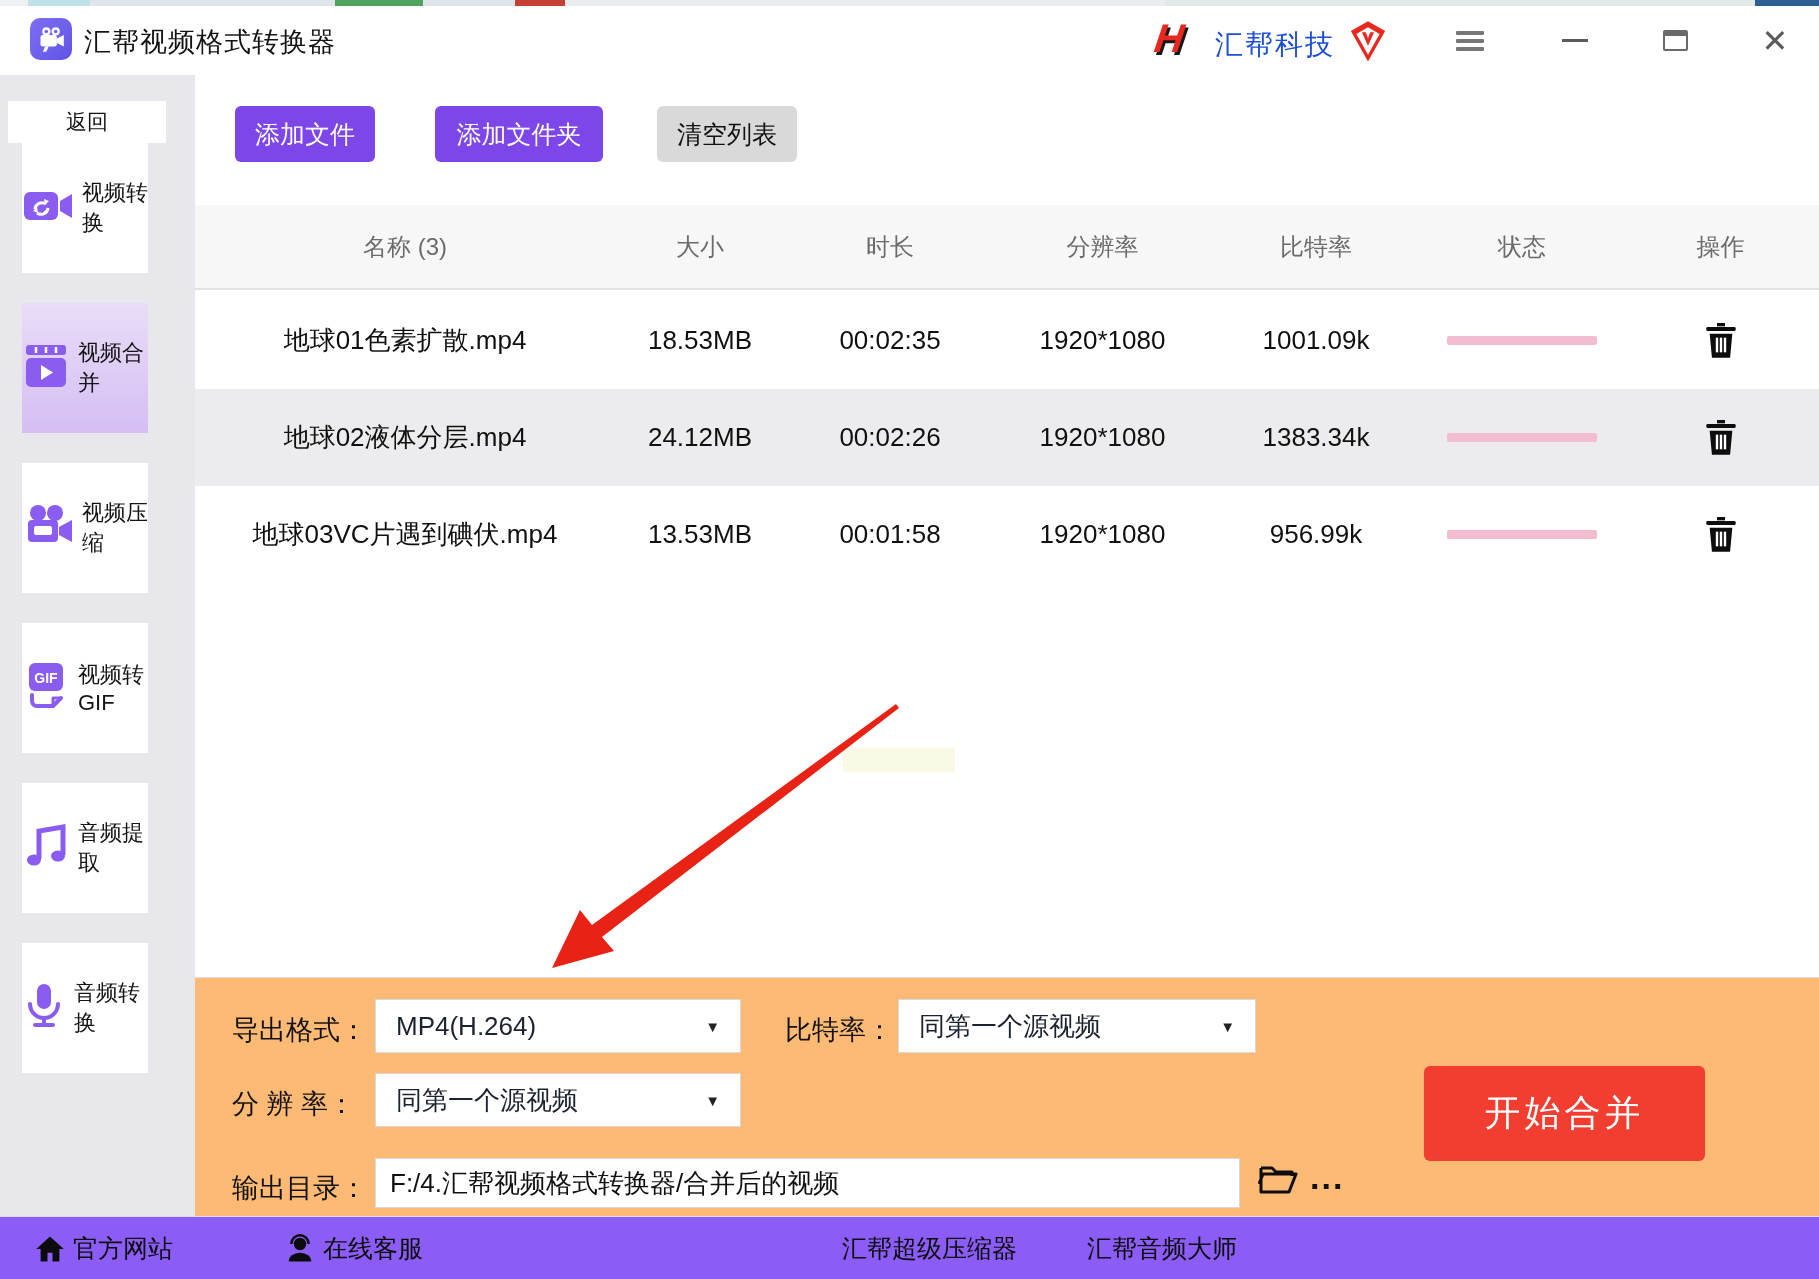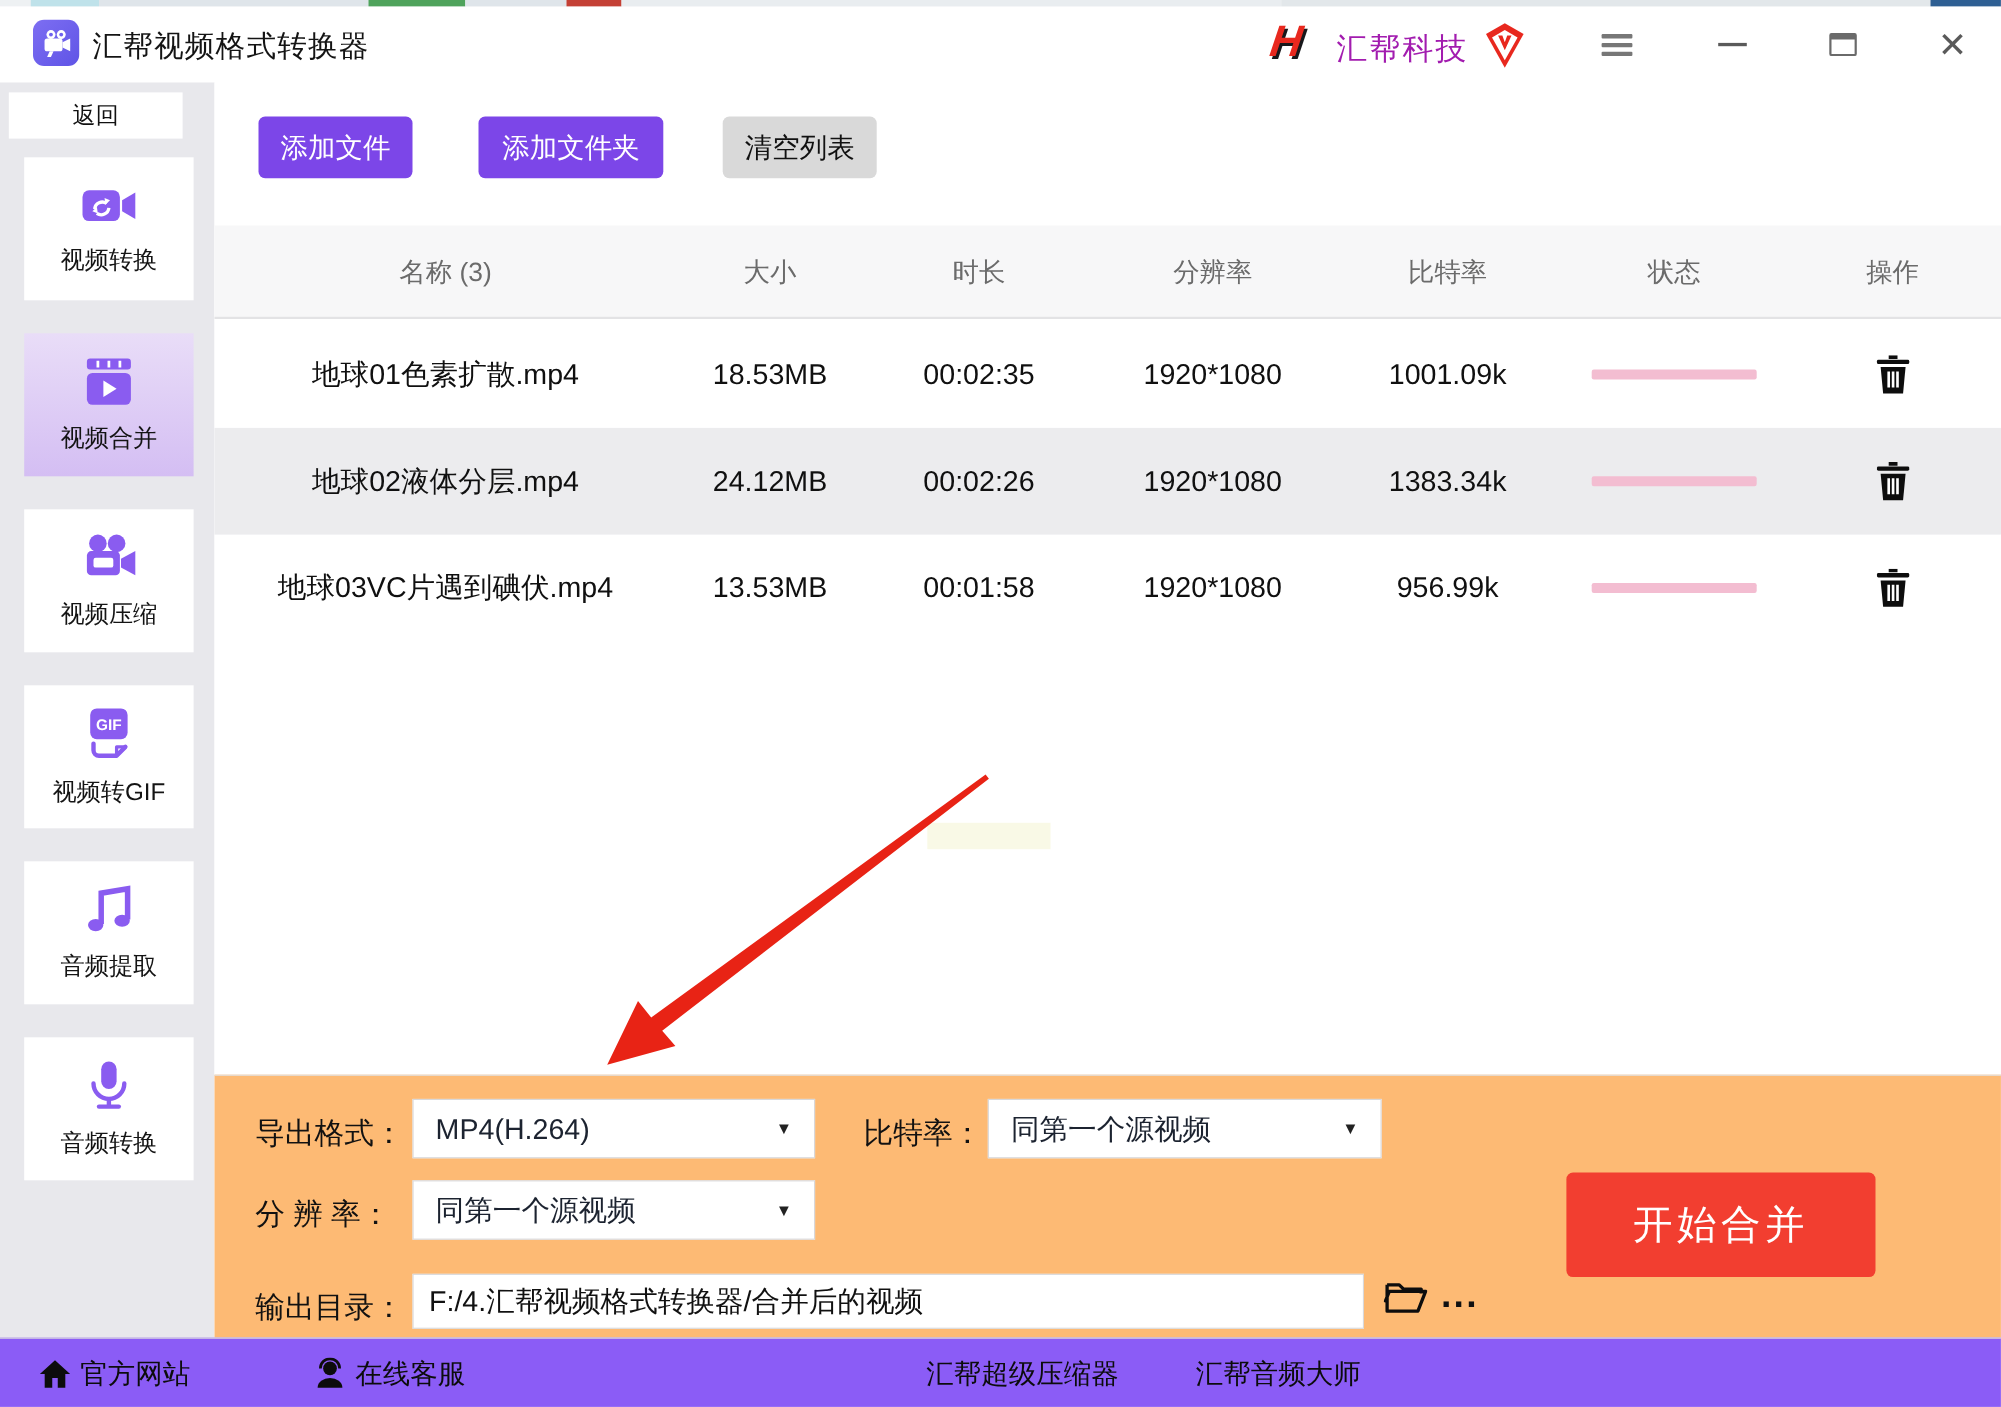--- a/index.html
+++ b/index.html
@@ -10,33 +10,33 @@
   .top-strip { position:absolute; left:0; top:0; width:1819px; height:6px; background:#eef1f3; }
   .top-strip .seg { position:absolute; top:0; height:6px; }
 
   
   .titlebar { position:absolute; left:0; top:6px; width:1819px; height:69px; background:#fff; display:flex; align-items:center; }
   .app-icon { position:absolute; left:30px; top:12px; width:42px; height:42px; border-radius:10px;
               background:linear-gradient(135deg,#7d6ef2,#5f54e6); display:flex; align-items:center; justify-content:center; }
   .app-title { position:absolute; left:84px; top:18px; font-size:27px; font-weight:400; color:#141414; letter-spacing:1px; }
   .brand-logo { position:absolute; left:1155px; top:10px; font-style:italic; font-weight:900; font-size:40px;
                 color:#e8281e; text-shadow:2.5px 2.5px 0 #18181b; transform:skewX(-8deg); }
-  .brand-name { position:absolute; left:1215px; top:20px; font-size:28px; color:#a21caf; letter-spacing:2px; }
+  .brand-name { position:absolute; left:1215px; top:20px; font-size:28px; color:#1d4ed8; letter-spacing:2px; }
   .brand-badge { position:absolute; left:1348px; top:14px; }
   .win-btn { position:absolute; top:0; height:69px; width:70px; display:flex; align-items:center; justify-content:center; color:#5a5a5a; }
   .menu-lines span { display:block; width:28px; height:4px; background:#777; margin:4px 0; border-radius:1px; }
   .min-bar { width:26px; height:3px; background:#5a5a5a; }
   .max-box { width:25px; height:21px; border:2px solid #6a6a6a; border-top:6px solid #6a6a6a; border-radius:2px; background:#fff; }
   .close-x { font-size:32px; color:#5a5a5a; line-height:1; }
 
   
   .sidebar { position:absolute; left:0; top:75px; width:195px; height:1141px; background:#e8e8ec; }
-  .back-btn { position:absolute; left:8px; top:9px; width:158px; height:42px; background:#fff; display:flex;
+  .back-btn { position:absolute; left:8px; top:26px; width:158px; height:42px; background:#fff; display:flex;
               align-items:center; justify-content:center; font-size:21px; color:#111; }
-  .side-card { position:absolute; left:22px; width:154px; height:130px; background:#fff; display:flex; flex-direction:column;
+  .side-card { position:absolute; left:22px; width:126px; height:130px; background:#fff; display:flex; flex-direction:row;
                align-items:center; justify-content:center; gap:8px; }
   .side-card.selected { background:linear-gradient(180deg,#e9ddf8 0%,#d4bef3 100%); }
   .side-card .lbl { font-size:22px; color:#141414; }
 
   
   .main { position:absolute; left:195px; top:75px; width:1624px; height:1141px; background:#fff; }
   .toolbar-btn { position:absolute; top:31px; height:56px; border:none; border-radius:6px; font-size:25px; cursor:pointer;
                  font-family:inherit; }
   .btn-purple { background:#7c46e8; color:#fff; }
   .btn-gray { background:#d9d9d9; color:#111; }

